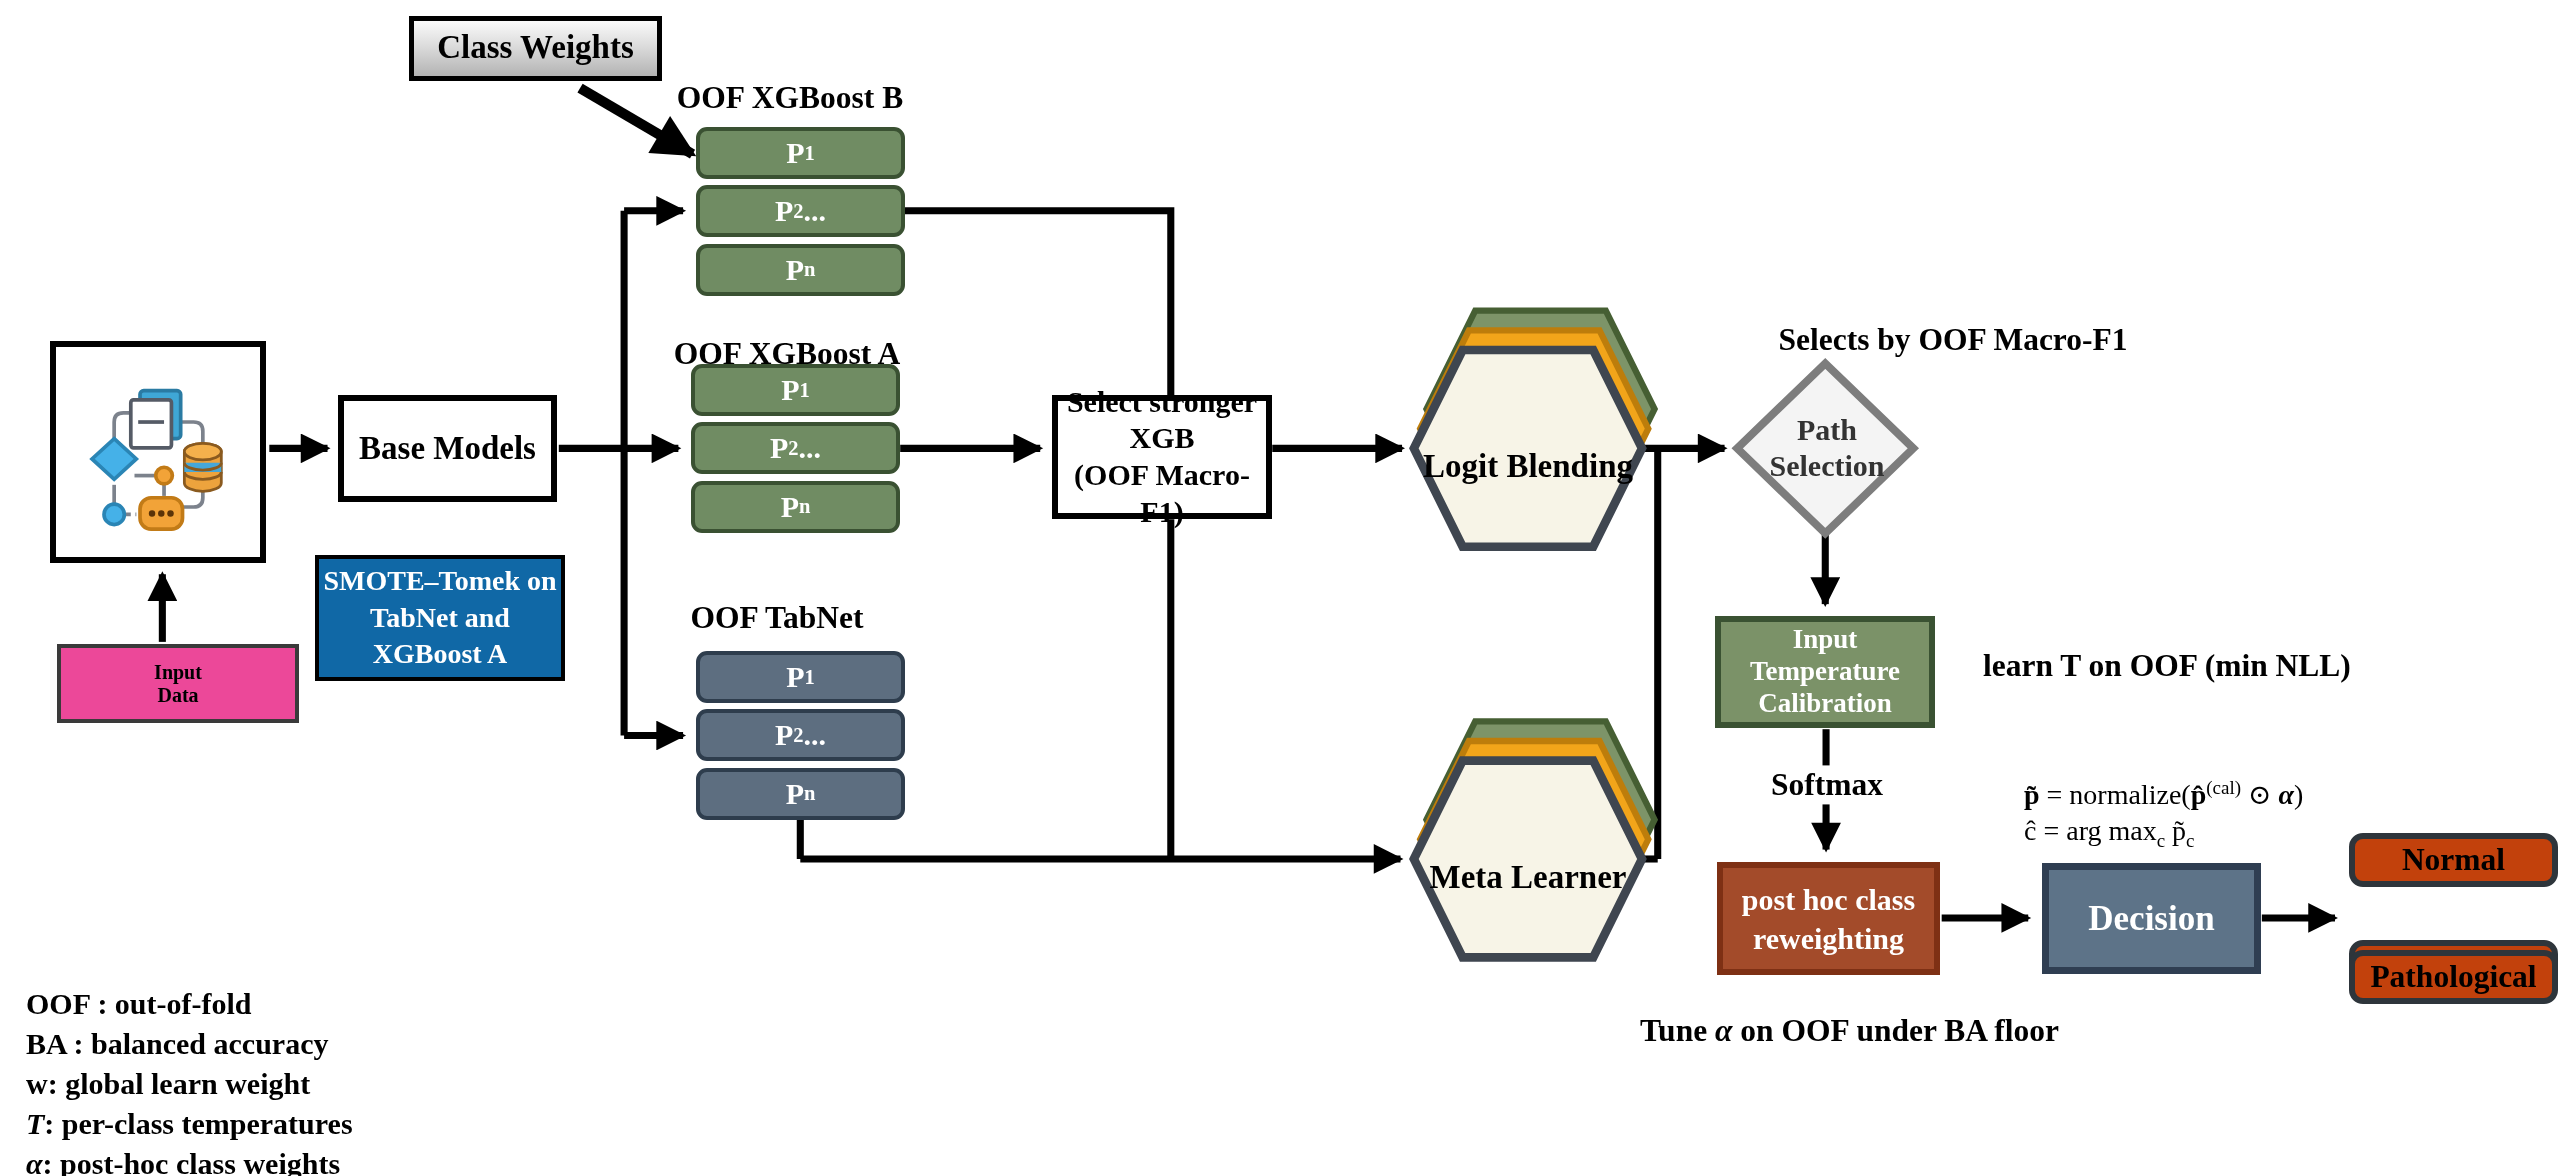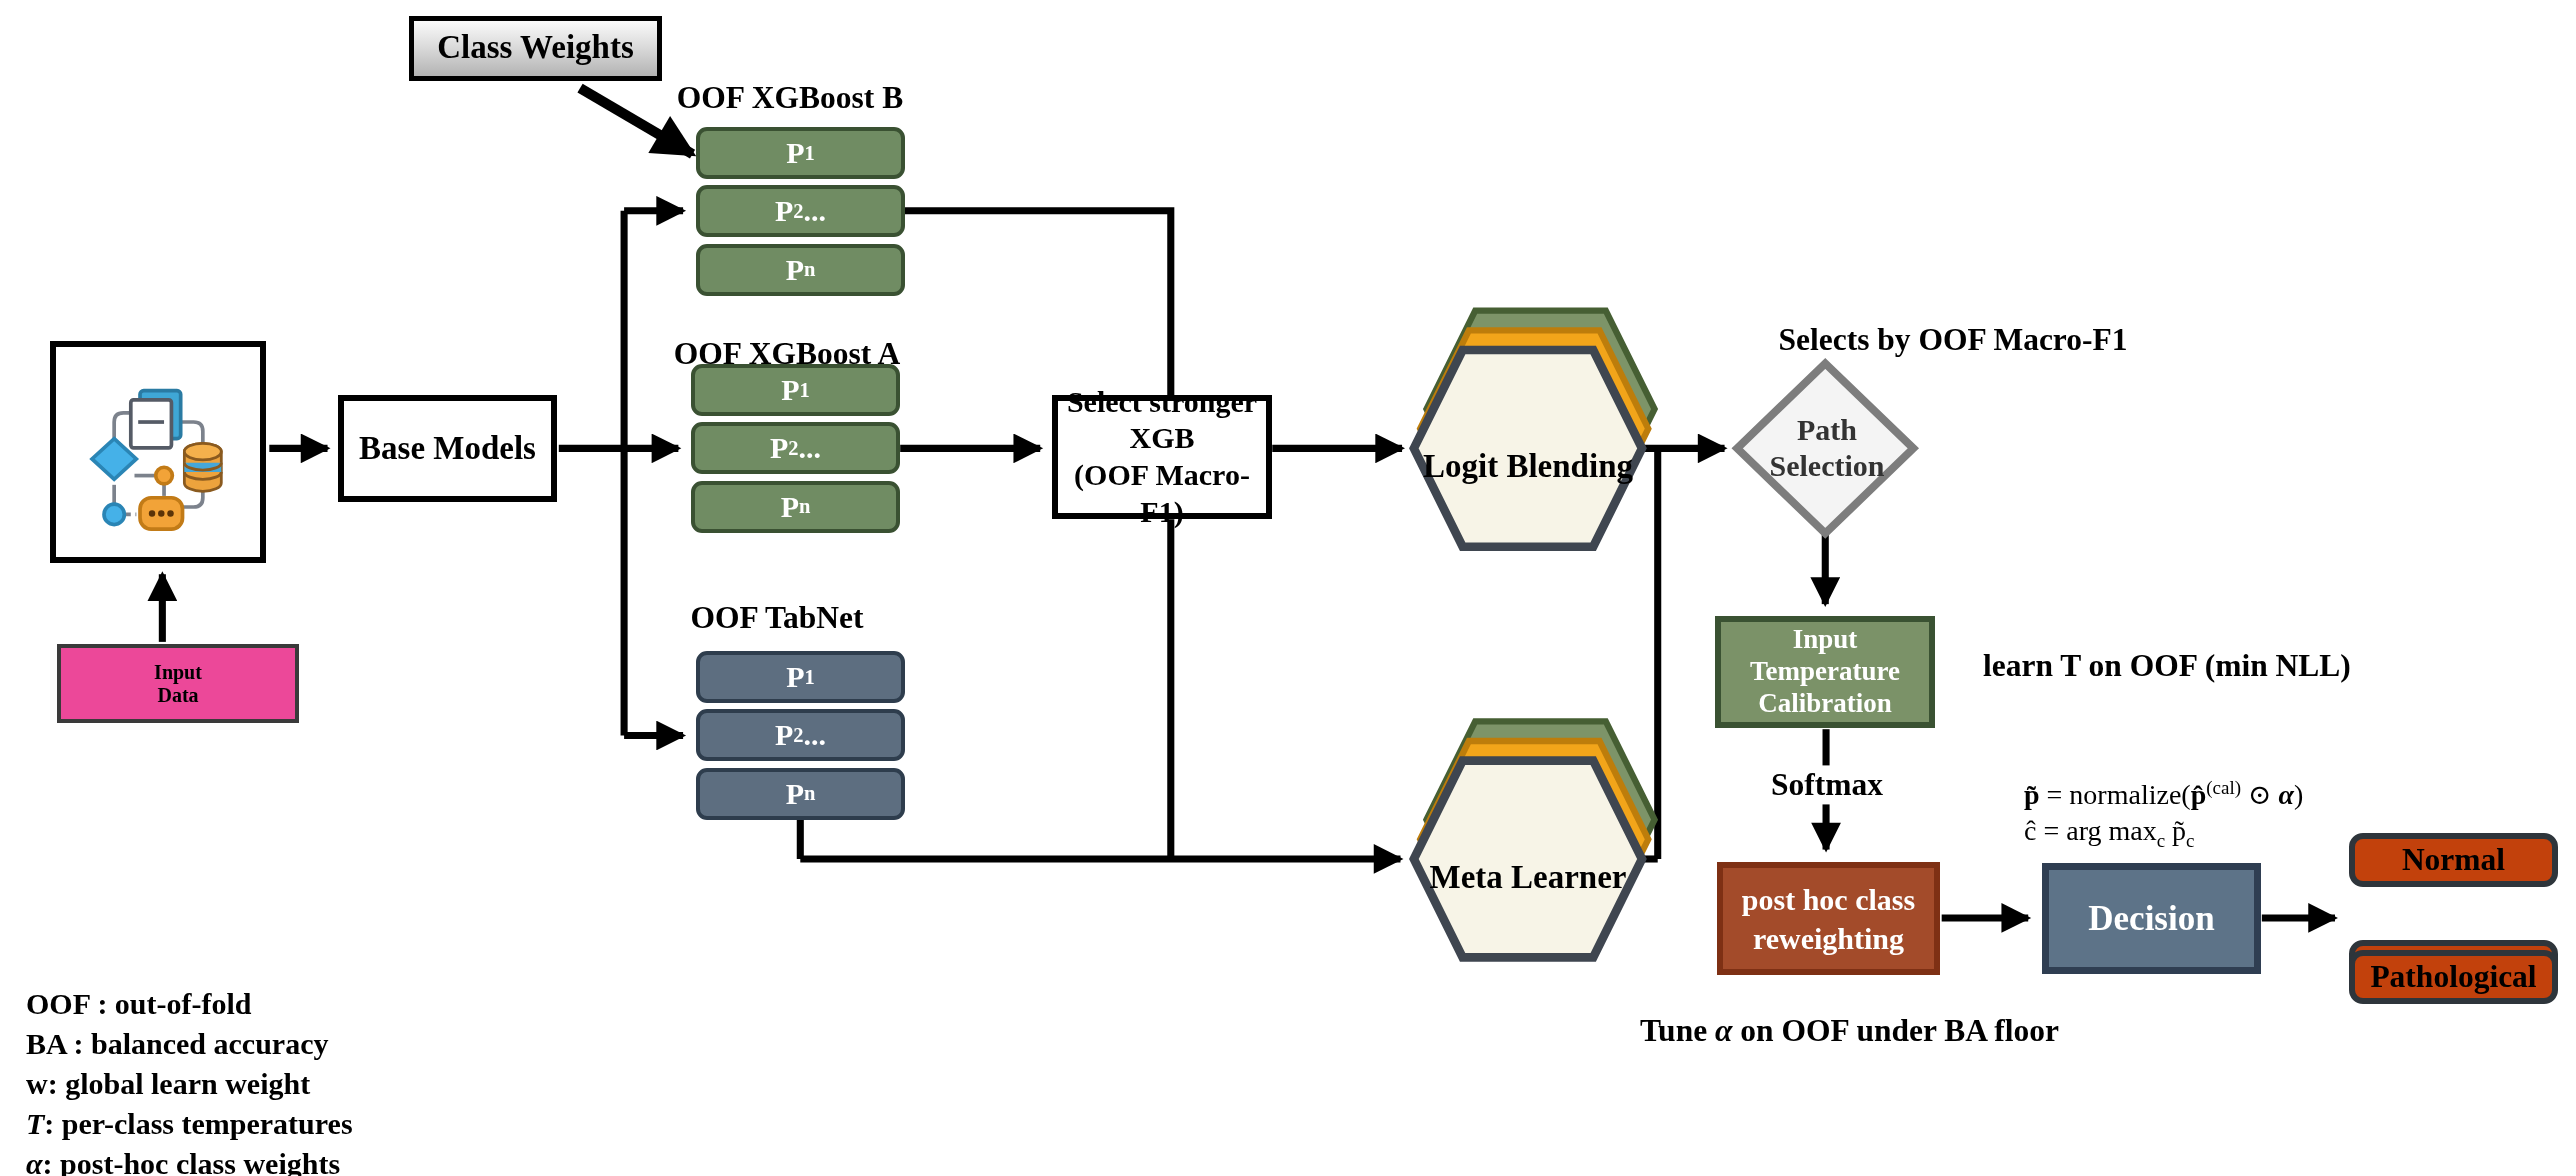--- a/index.html
+++ b/index.html
@@ -138,20 +138,23 @@
       <circle cx="83" cy="151" r="3.5" fill="#5b3408"></circle>
       <circle cx="93" cy="151" r="3.5" fill="#5b3408"></circle>
     </svg>
   </div>
 
   <div class="node inputdata">Input
 Data</div>
 
   <div class="node basemodels">Base Models</div>
 
+  <div class="node smote">SMOTE–Tomek on
+TabNet and
+XGBoost A</div>
 
   <div class="stacktitle" style="left:790px;top:98px;">OOF XGBoost B</div>
   <div class="stacktitle" style="left:787px;top:335px;margin-top:19px;">OOF XGBoost A</div>
   <div class="stacktitle" style="left:777px;top:618px;">OOF TabNet</div>
 
   <div class="stack green" style="left:696px;top:127px;">
     <div class="prow">P<sub>1</sub></div>
     <div class="prow">P<sub>2</sub>...</div>
     <div class="prow">P<sub>n</sub></div>
   </div>

